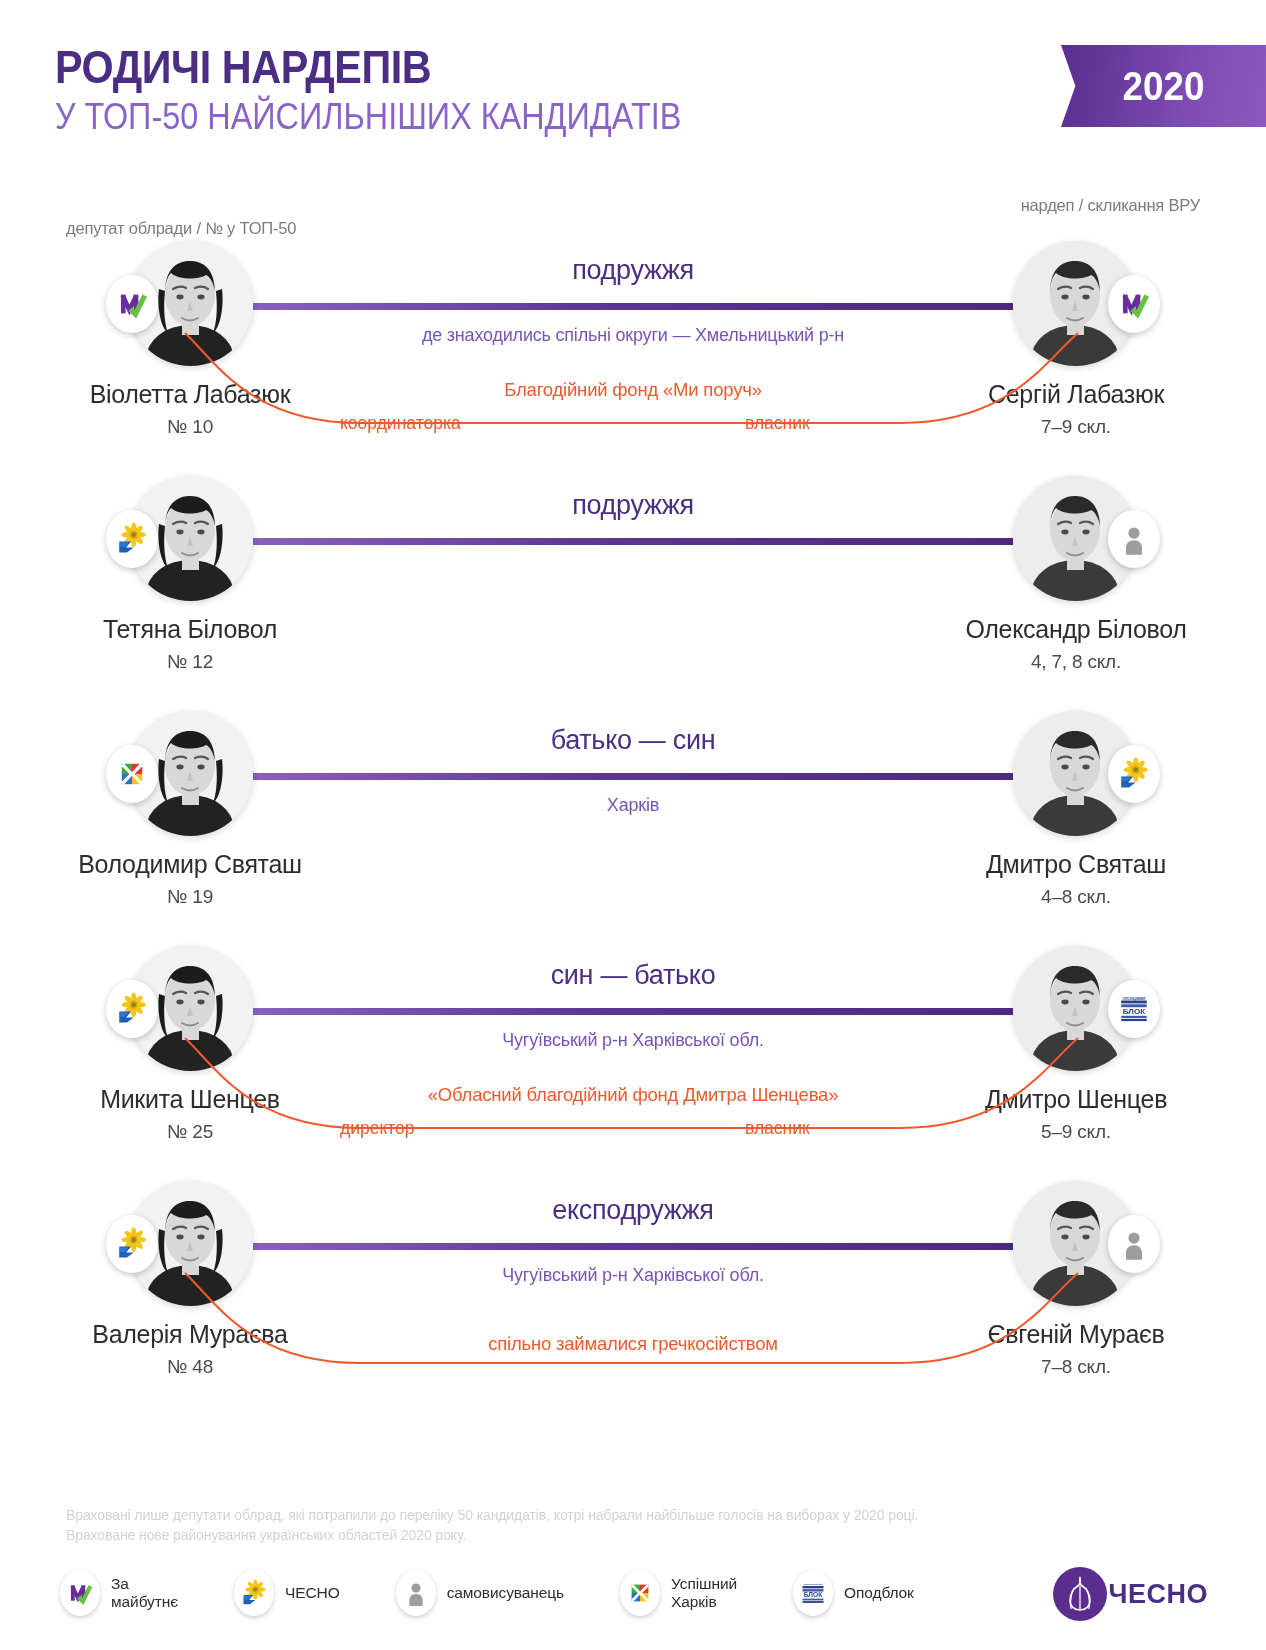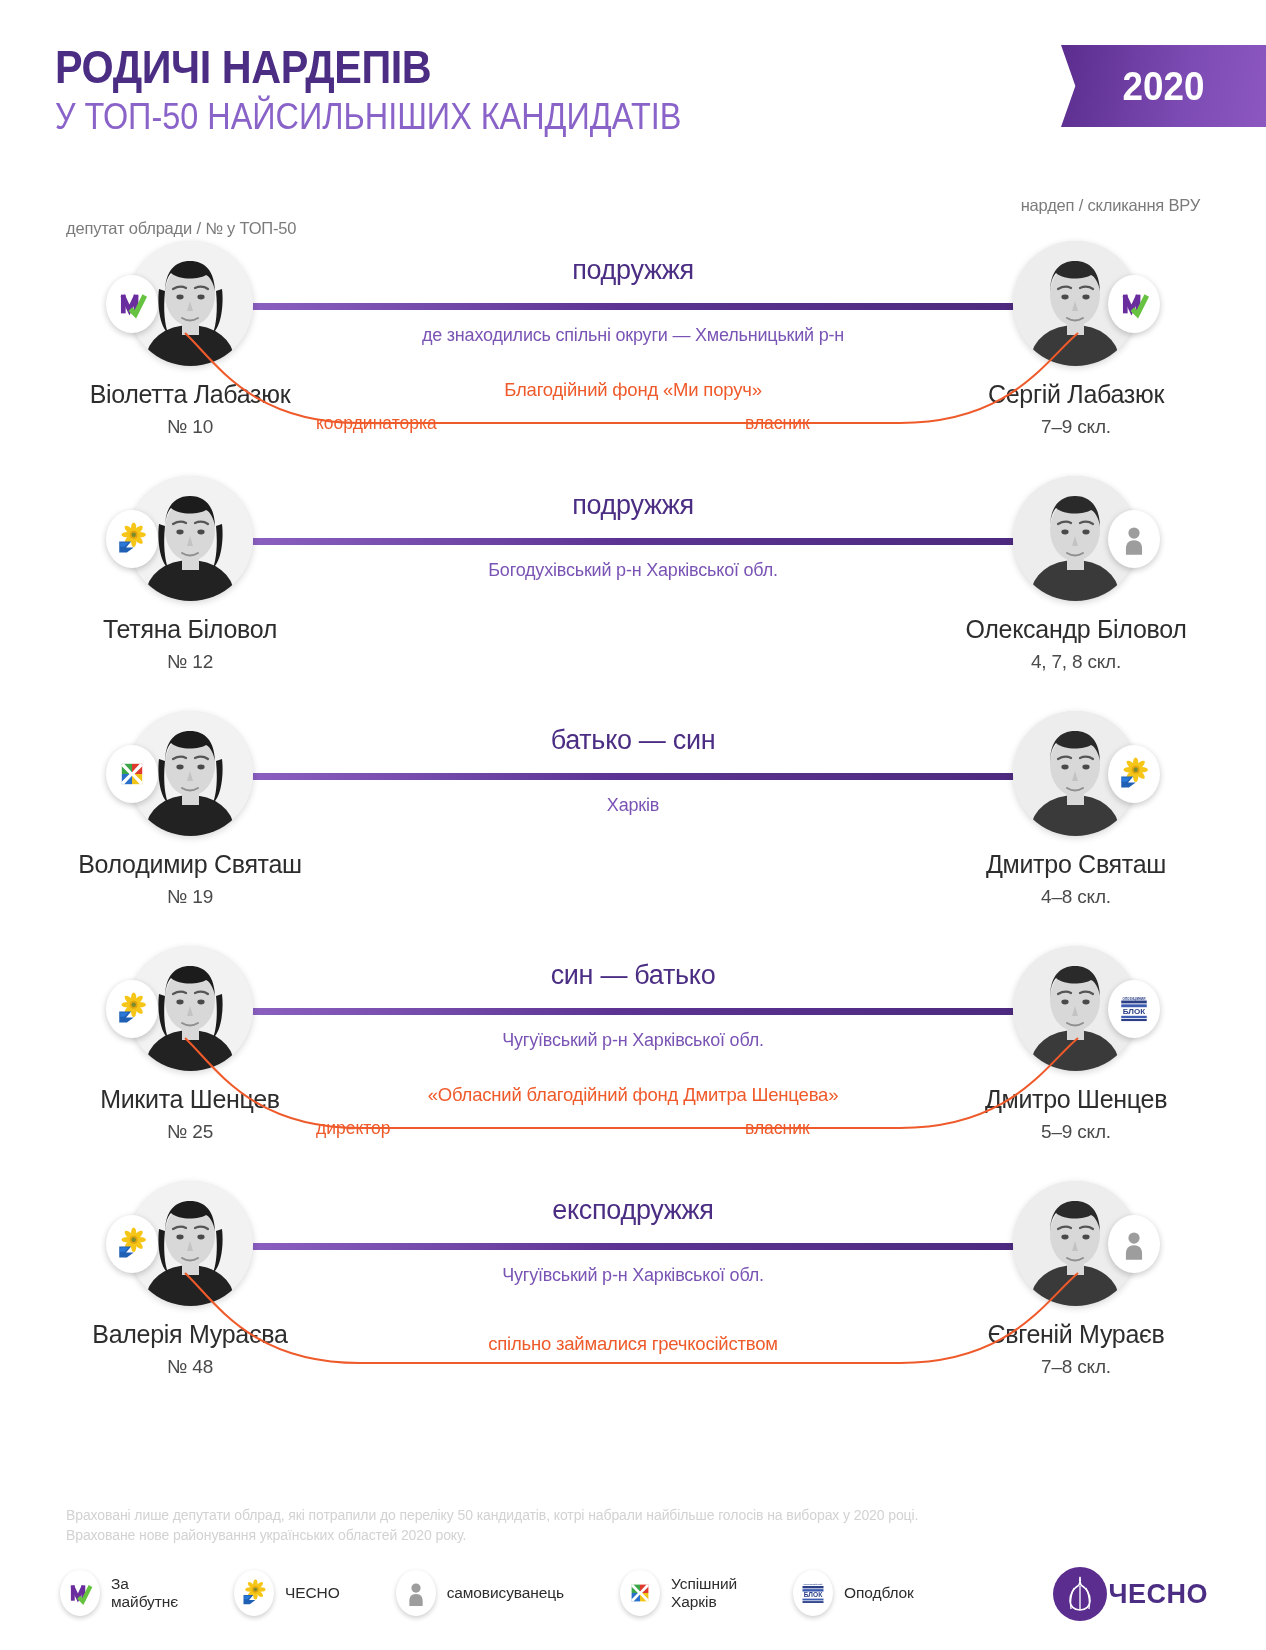--- a/index.html
+++ b/index.html
@@ -209,21 +209,21 @@
     right: 200px;
     top: 138px;
     text-align: center;
     font-size: 18.5px;
     color: #ef5a2b;
     letter-spacing: -0.2px;
     z-index: 2;
   }
   .orange-role-left {
     position: absolute;
-    left: 316px;
+    left: 340px;
     top: 172px;
     font-size: 17.5px;
     color: #ef5a2b;
     z-index: 2;
   }
   .orange-role-right {
     position: absolute;
     left: 745px;
     top: 172px;
     font-size: 17.5px;
@@ -389,21 +389,20 @@
           </div>
       </div>
       <div class="person-name">Сергій Лабазюк</div>
       <div class="person-sub">7–9 скл.</div>
     </div>
     </div>
     <div class="row">
 
     <div class="rel-label">подружжя</div>
     <div class="link-line"></div>
-    <div class="rel-sub">Богодухівський р-н Харківської обл.</div>
 
     <div class="person left">
       <div class="avatar-wrap">
         <div class="avatar">
             <svg viewBox="0 0 125 125">
     <rect width="125" height="125" fill="#f2f2f2"></rect>
     <ellipse cx="62" cy="118" rx="44" ry="34" fill="#222222"></ellipse>
     <rect x="54" y="76" width="17" height="18" fill="#d8d8d8"></rect>
     <ellipse cx="62" cy="54" rx="25" ry="31" fill="#d8d8d8"></ellipse>
     <path d="M37 52 c0 -22 10 -32 25 -32 c15 0 25 10 25 32 c0 -6 -4 -16 -9 -18 c-6 4 -26 6 -35 -2 c-4 4 -6 12 -6 20 z" fill="#1c1c1c"></path>

